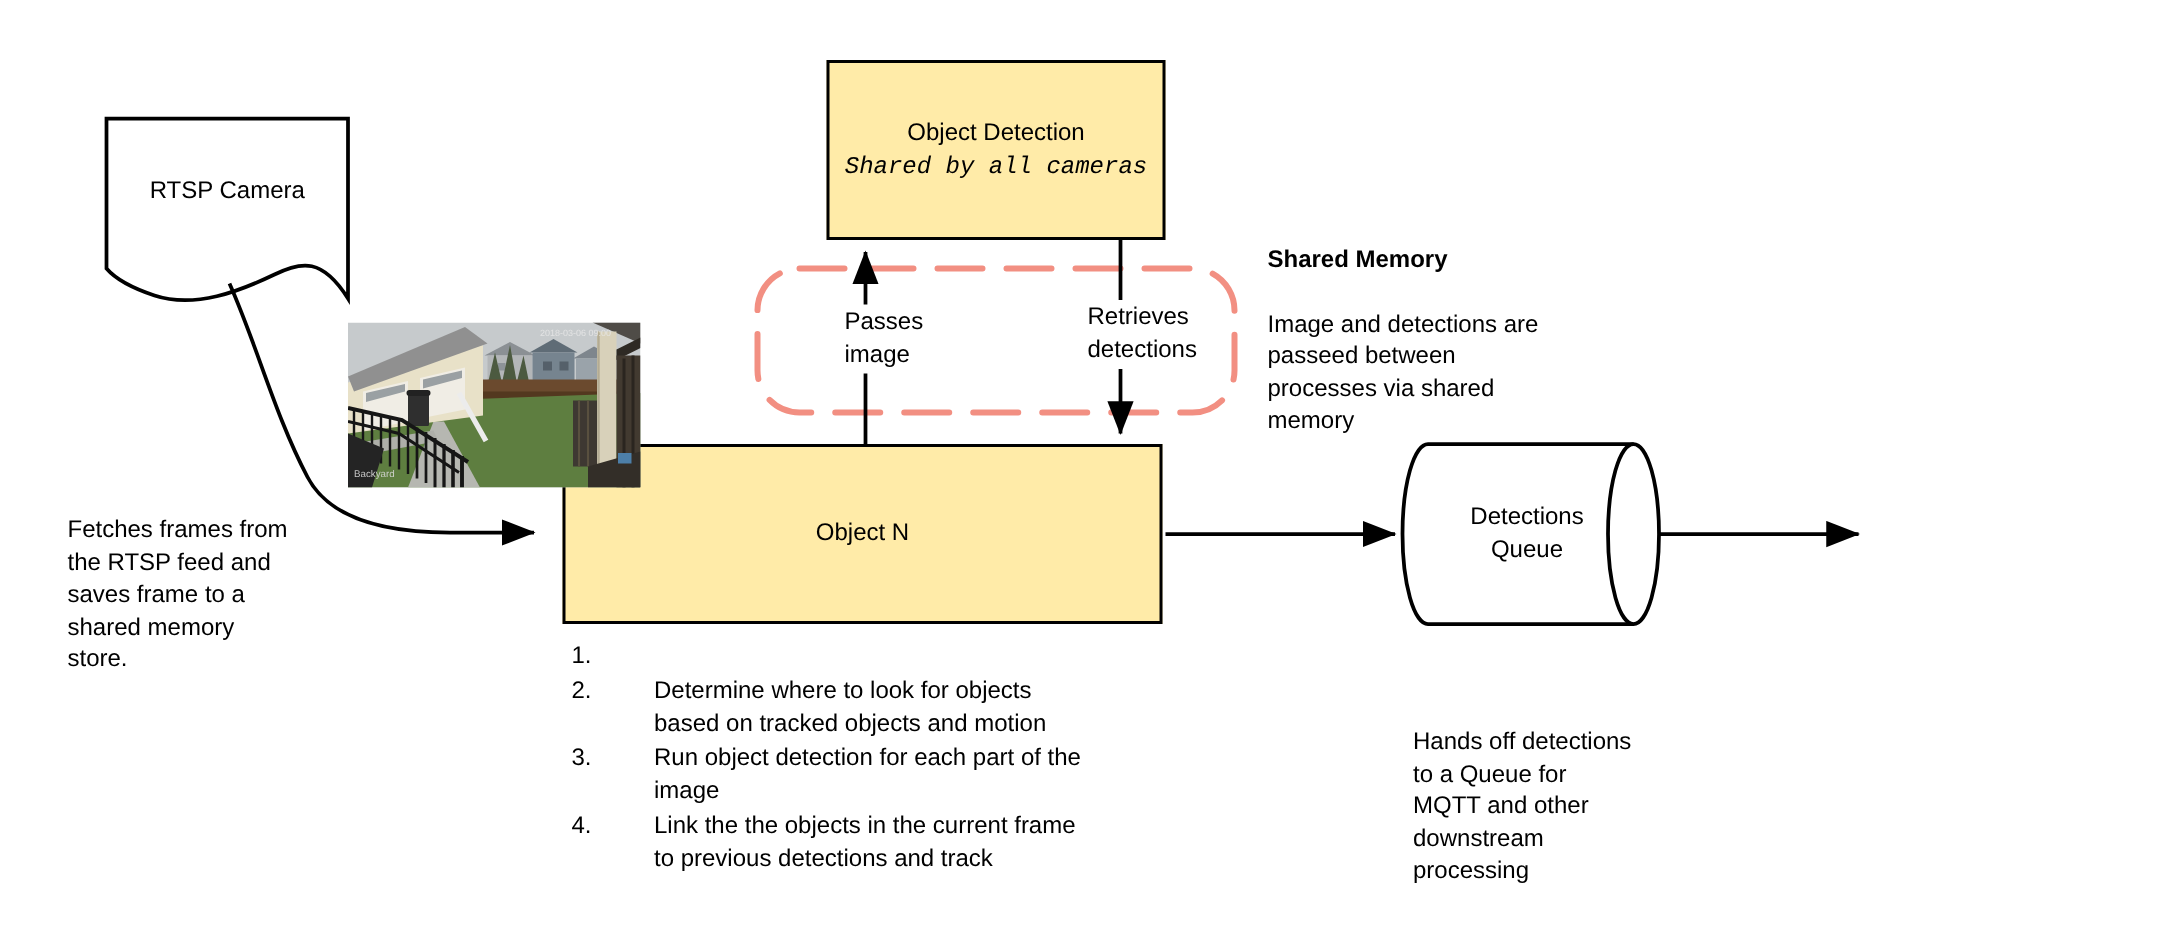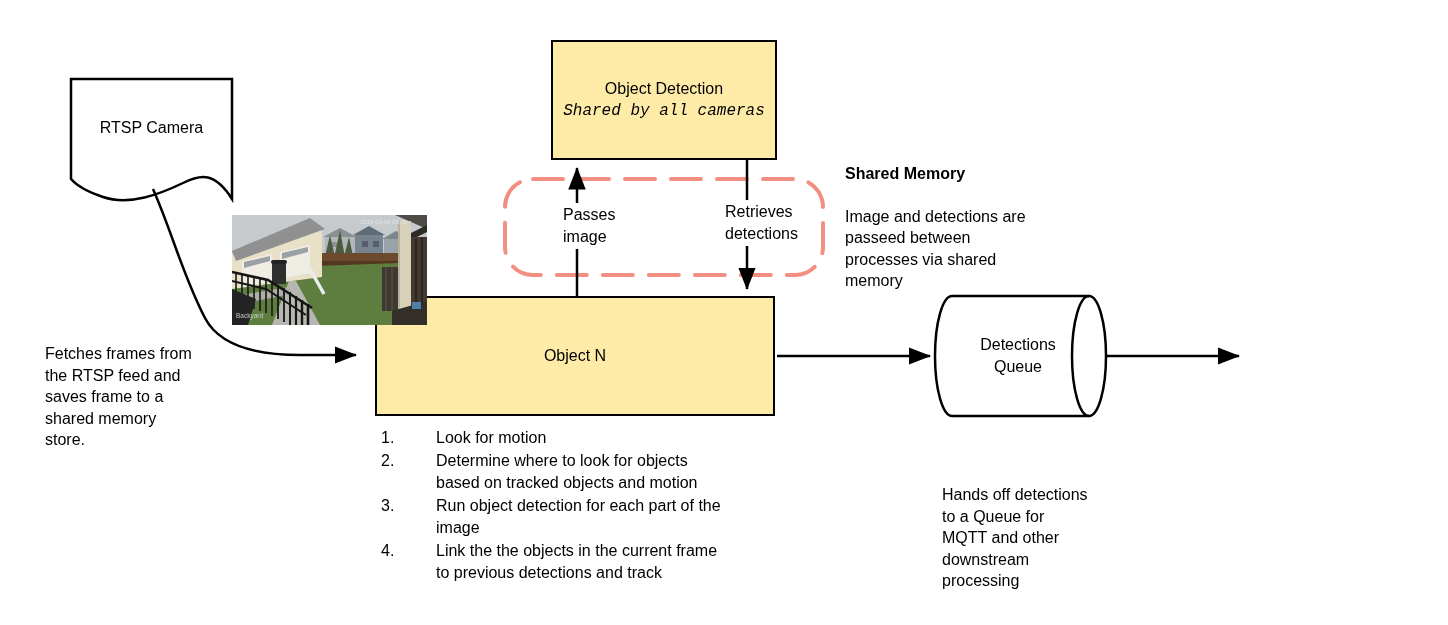--- a/index.html
+++ b/index.html
@@ -172,21 +172,20 @@
       </g>
 
       <text class="snap-text" x="128" y="9" font-size="6" fill="#e8e8e8" opacity="0.85">2018-03-06 09:00</text>
       <text class="snap-text" x="4" y="103" font-size="6.5" fill="#d8d8d8" opacity="0.9">Backyard</text>
     </svg>
   </div>
 
   <div class="steps">
     <div class="step-row">
       <div class="step-num">1.</div>
-      <div class="step-text">Look for motion</div>
     </div>
     <div class="step-row">
       <div class="step-num">2.</div>
       <div class="step-text">Determine where to look for objects
 based on tracked objects and motion</div>
     </div>
     <div class="step-row">
       <div class="step-num">3.</div>
       <div class="step-text">Run object detection for each part of the
 image</div>

